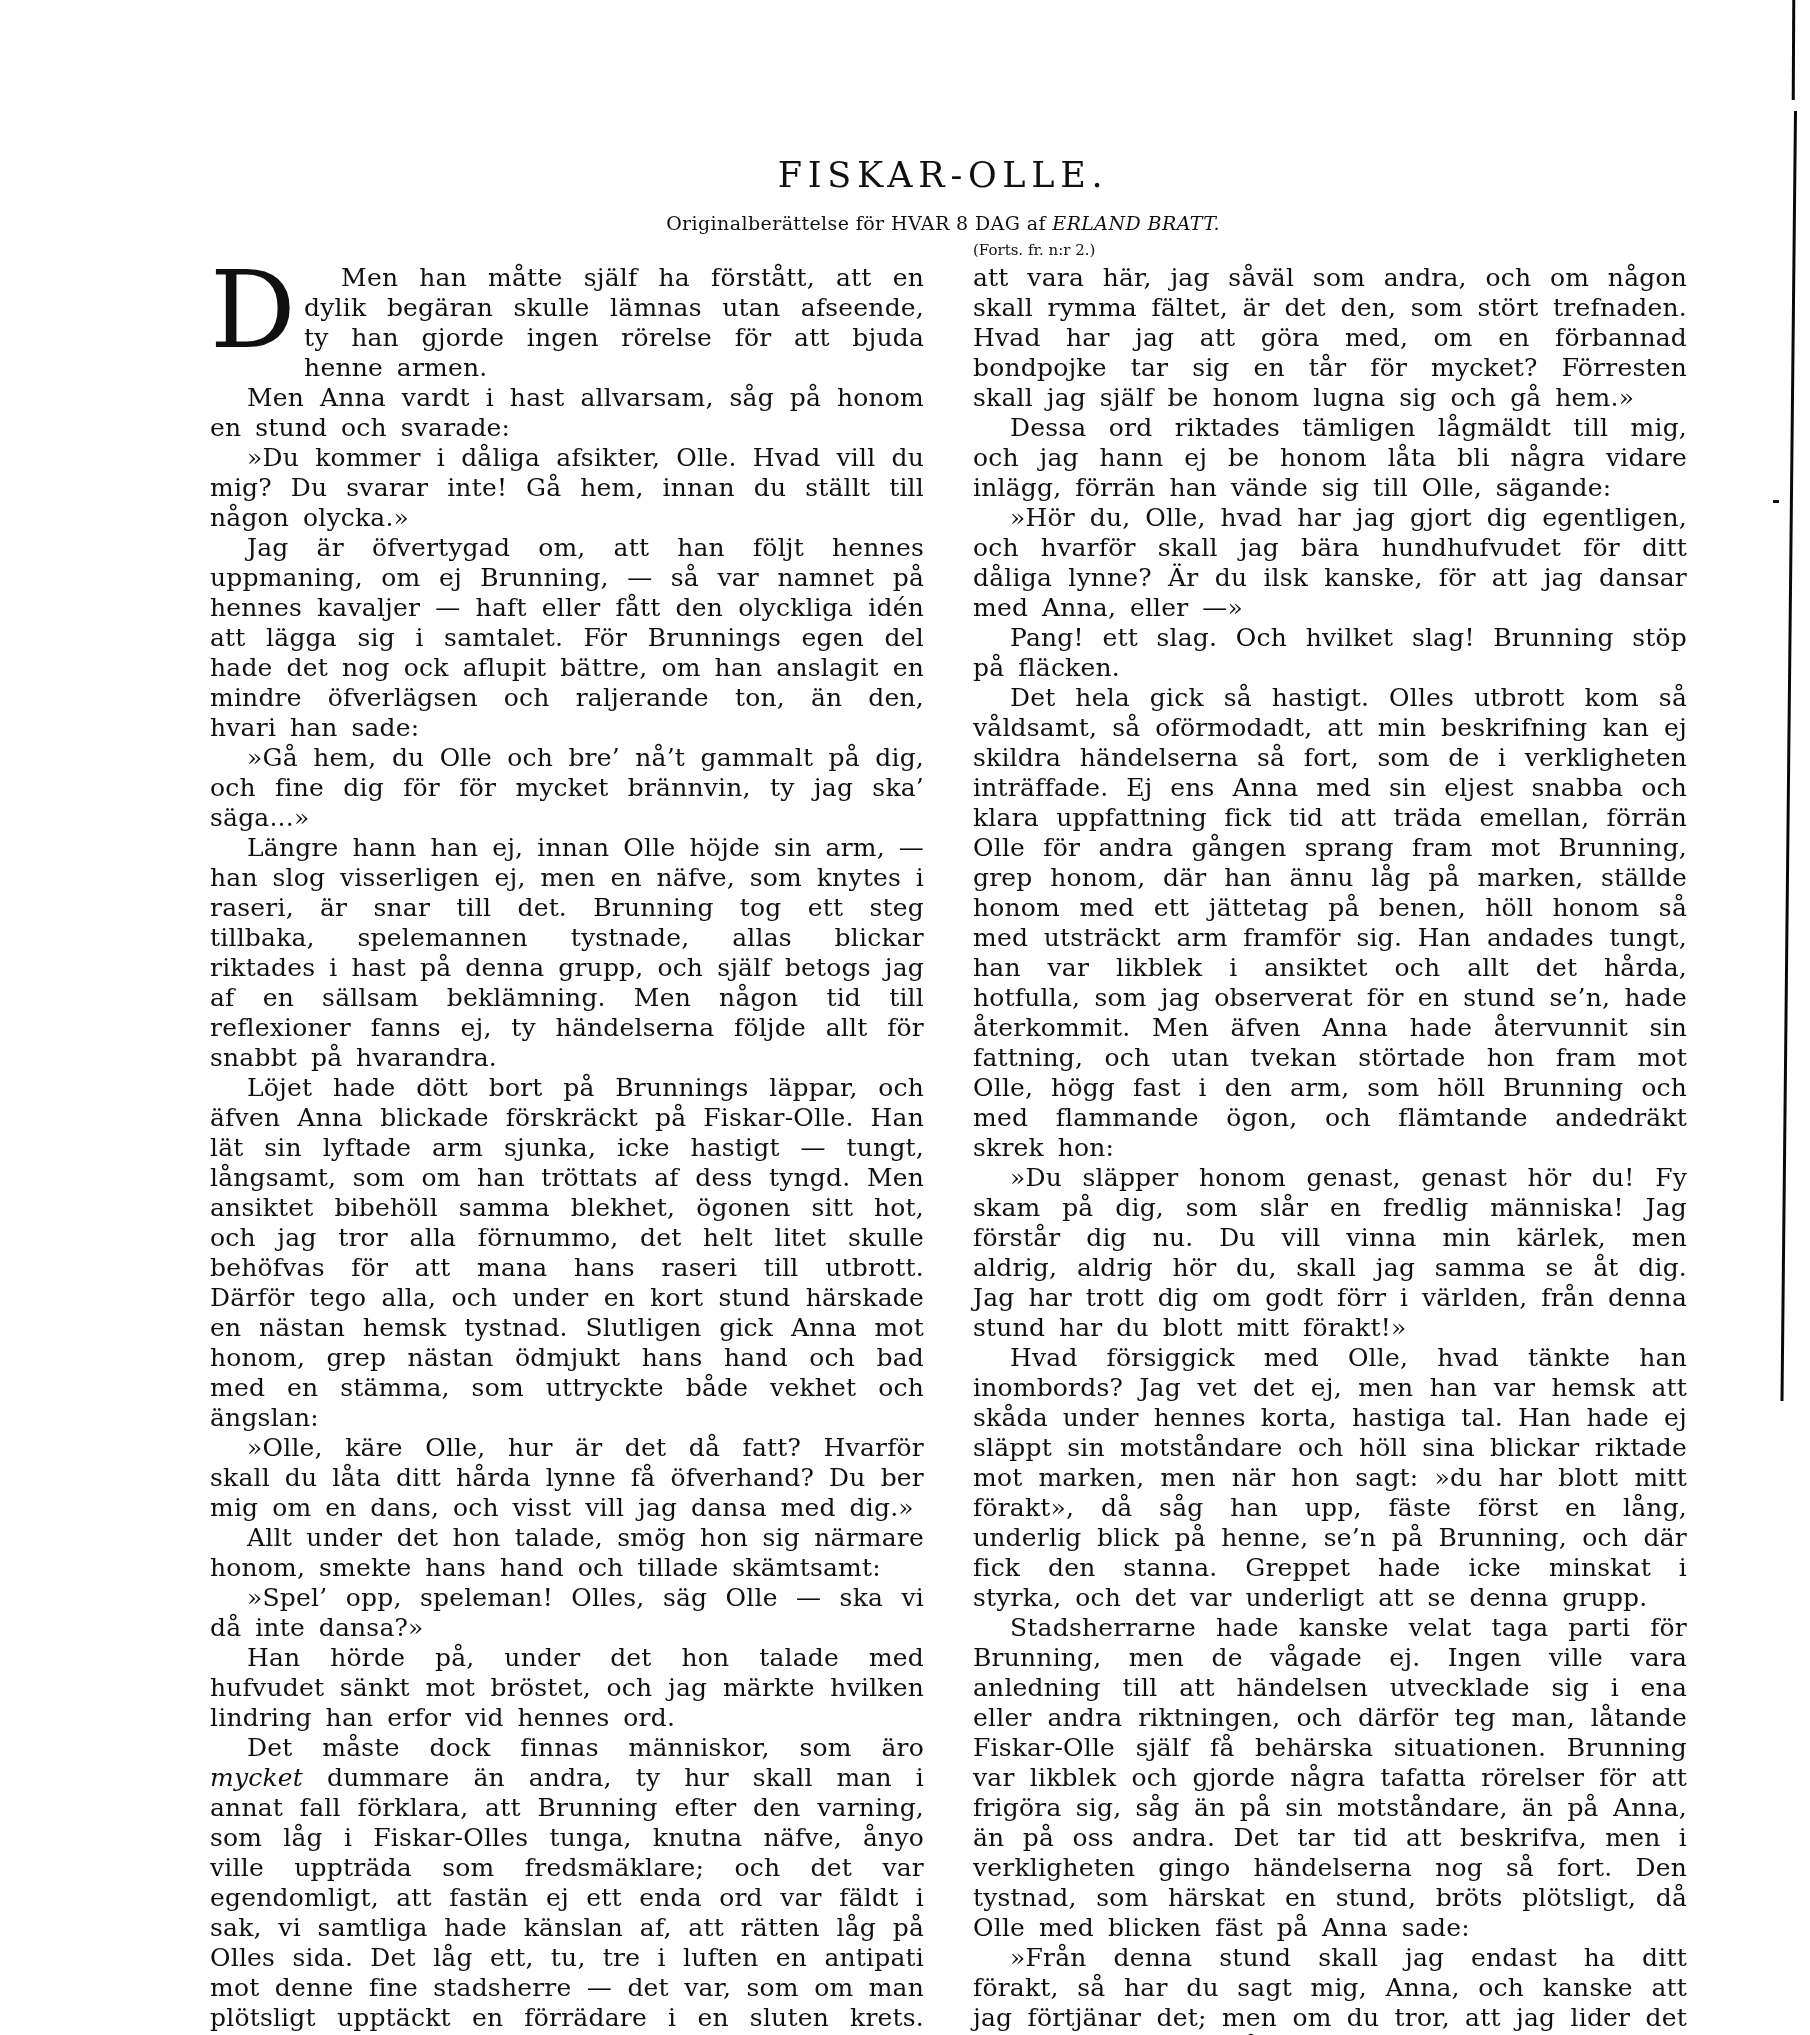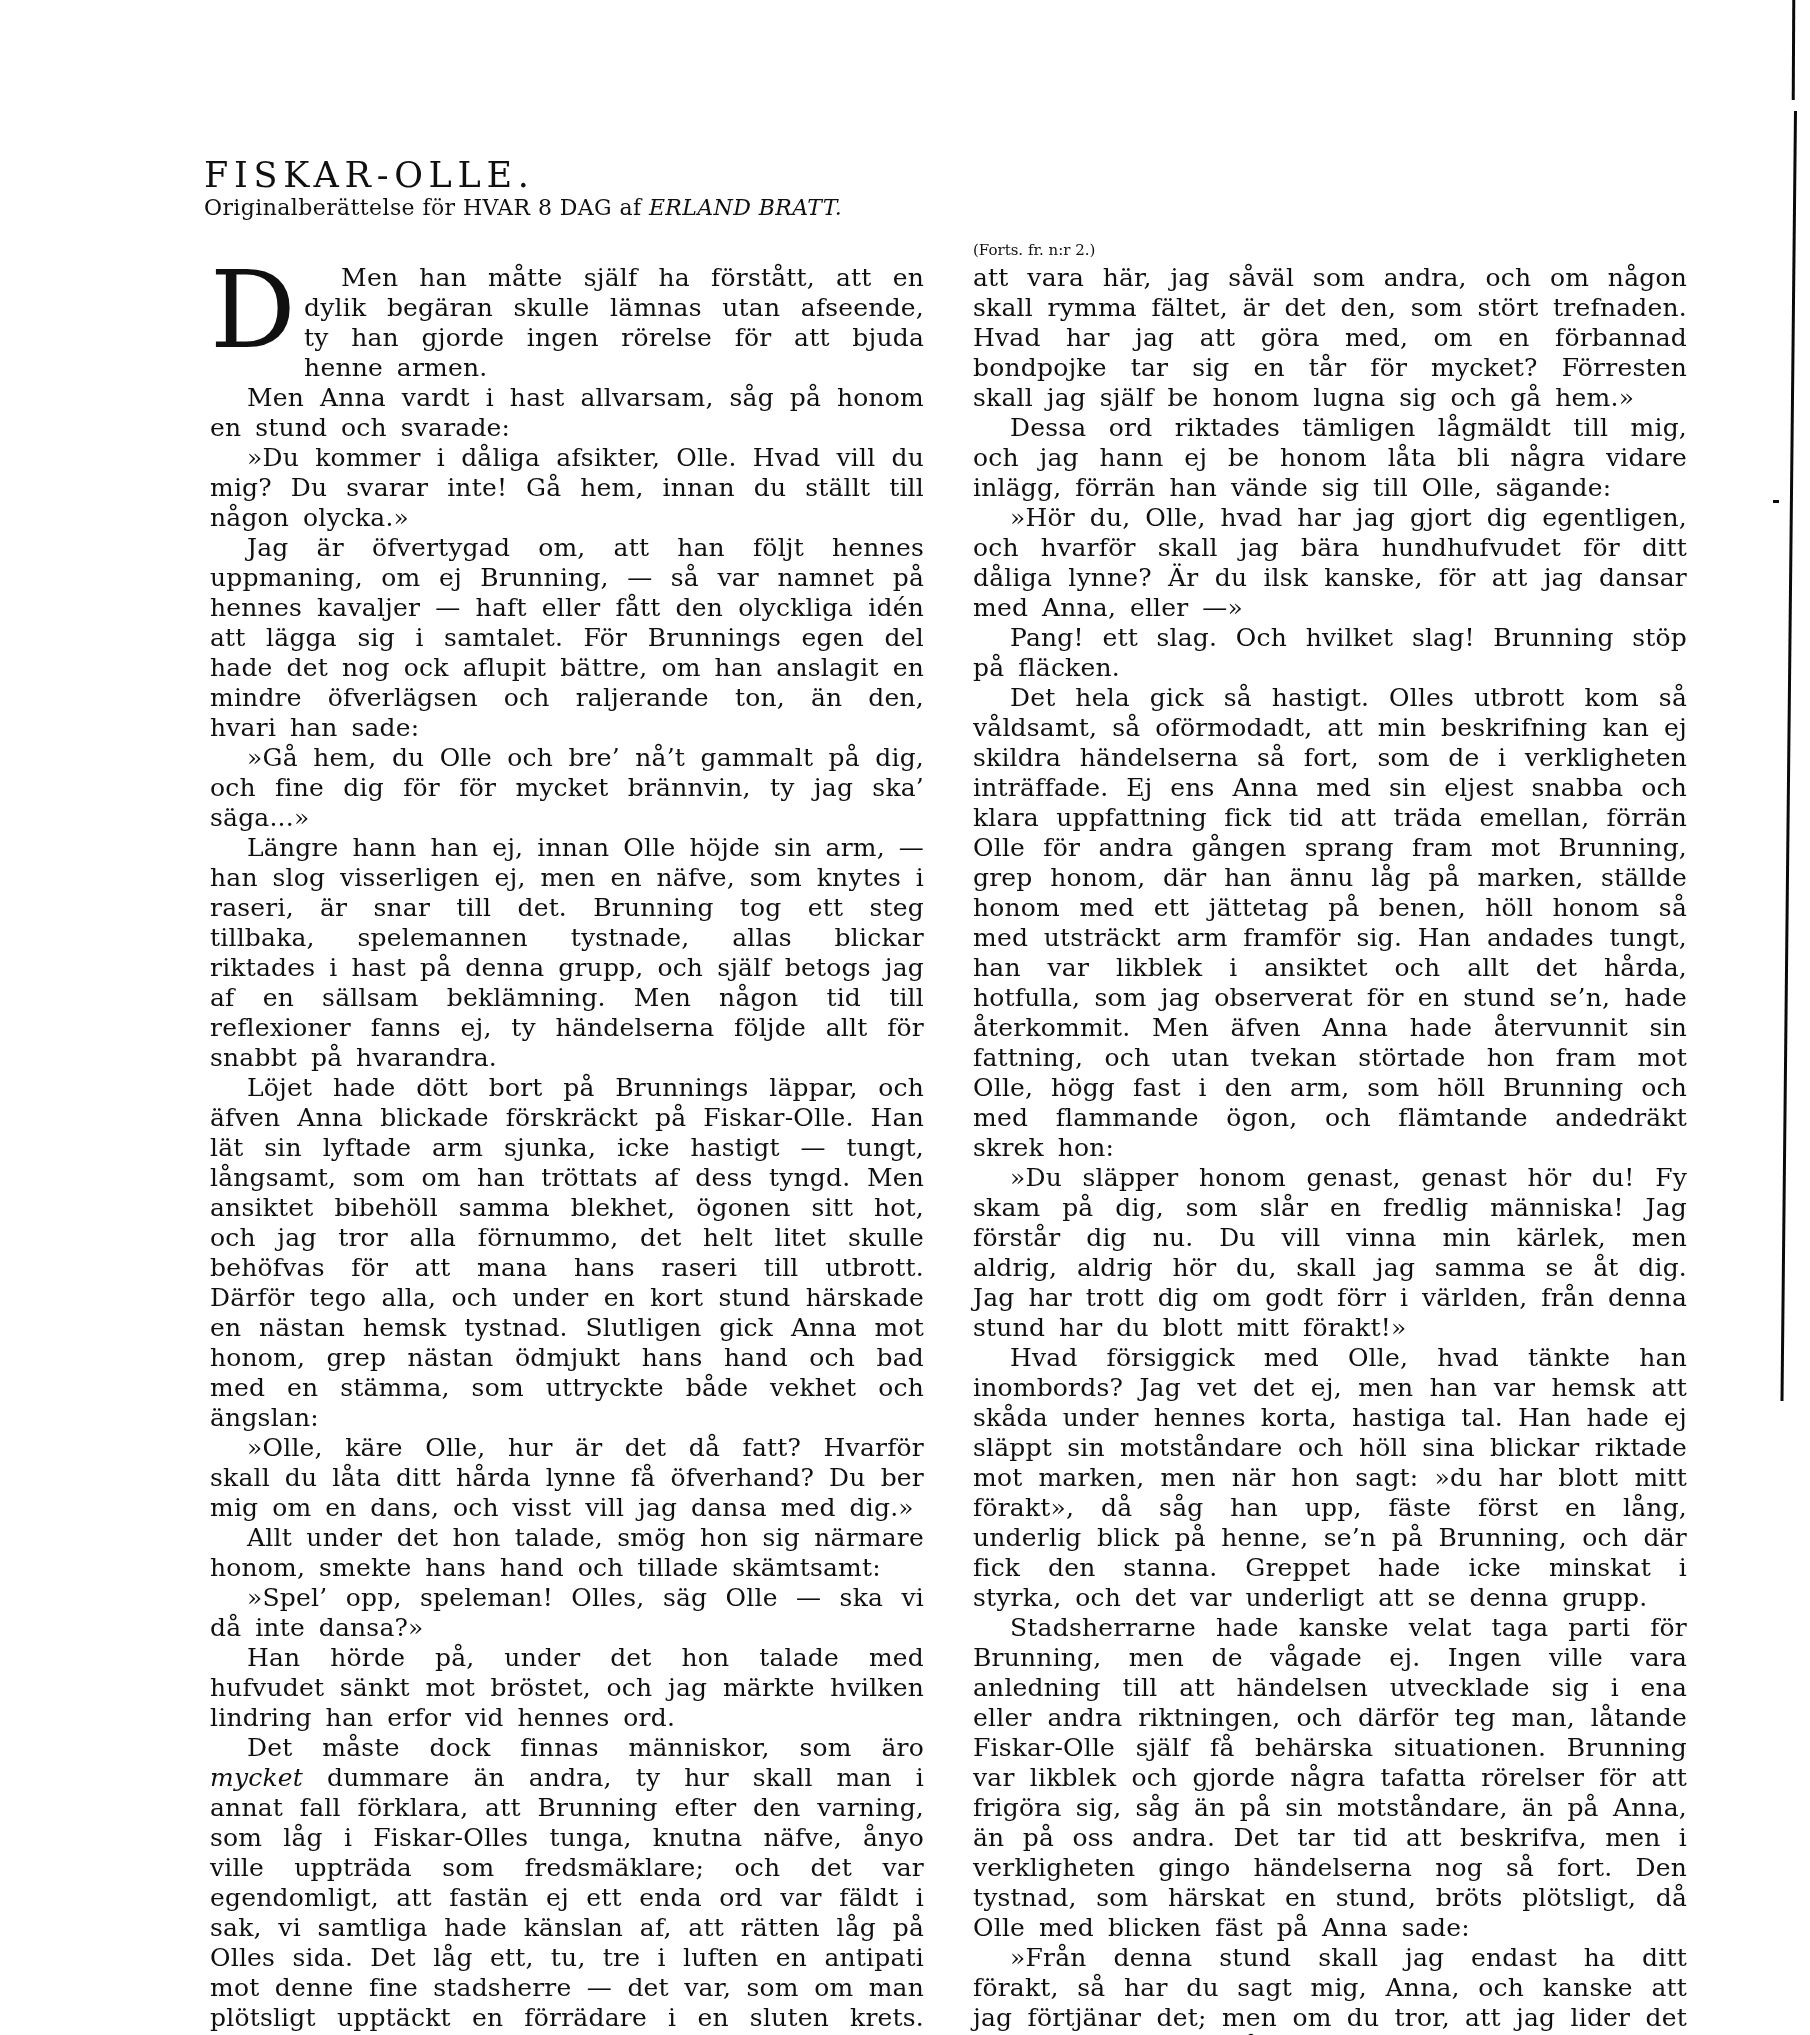--- a/index.html
+++ b/index.html
@@ -10,31 +10,32 @@
     background: #ffffff;
     color: #101010;
     font-family: "DejaVu Serif", "Liberation Serif", serif;
     overflow: hidden;
   }
   .masthead {
     position: absolute;
     left: 204px;
     top: 155px;
     width: 1478px;
-    text-align: left;
+    text-align: center;
   }
   .title {
     font-size: 35px;
     font-weight: normal;
     letter-spacing: 5.7px;
     margin: 0;
     white-space: nowrap;
   }
   .subtitle {
-    font-size: 22px;
+    margin-top: 17px;
+    font-size: 19px;
     letter-spacing: 0.4px;
     white-space: nowrap;
   }
   .subtitle .author { font-style: italic; }
   .forts {
     position: absolute;
     left: 973px;
     top: 241px;
     width: 664px;
     text-align: left;

